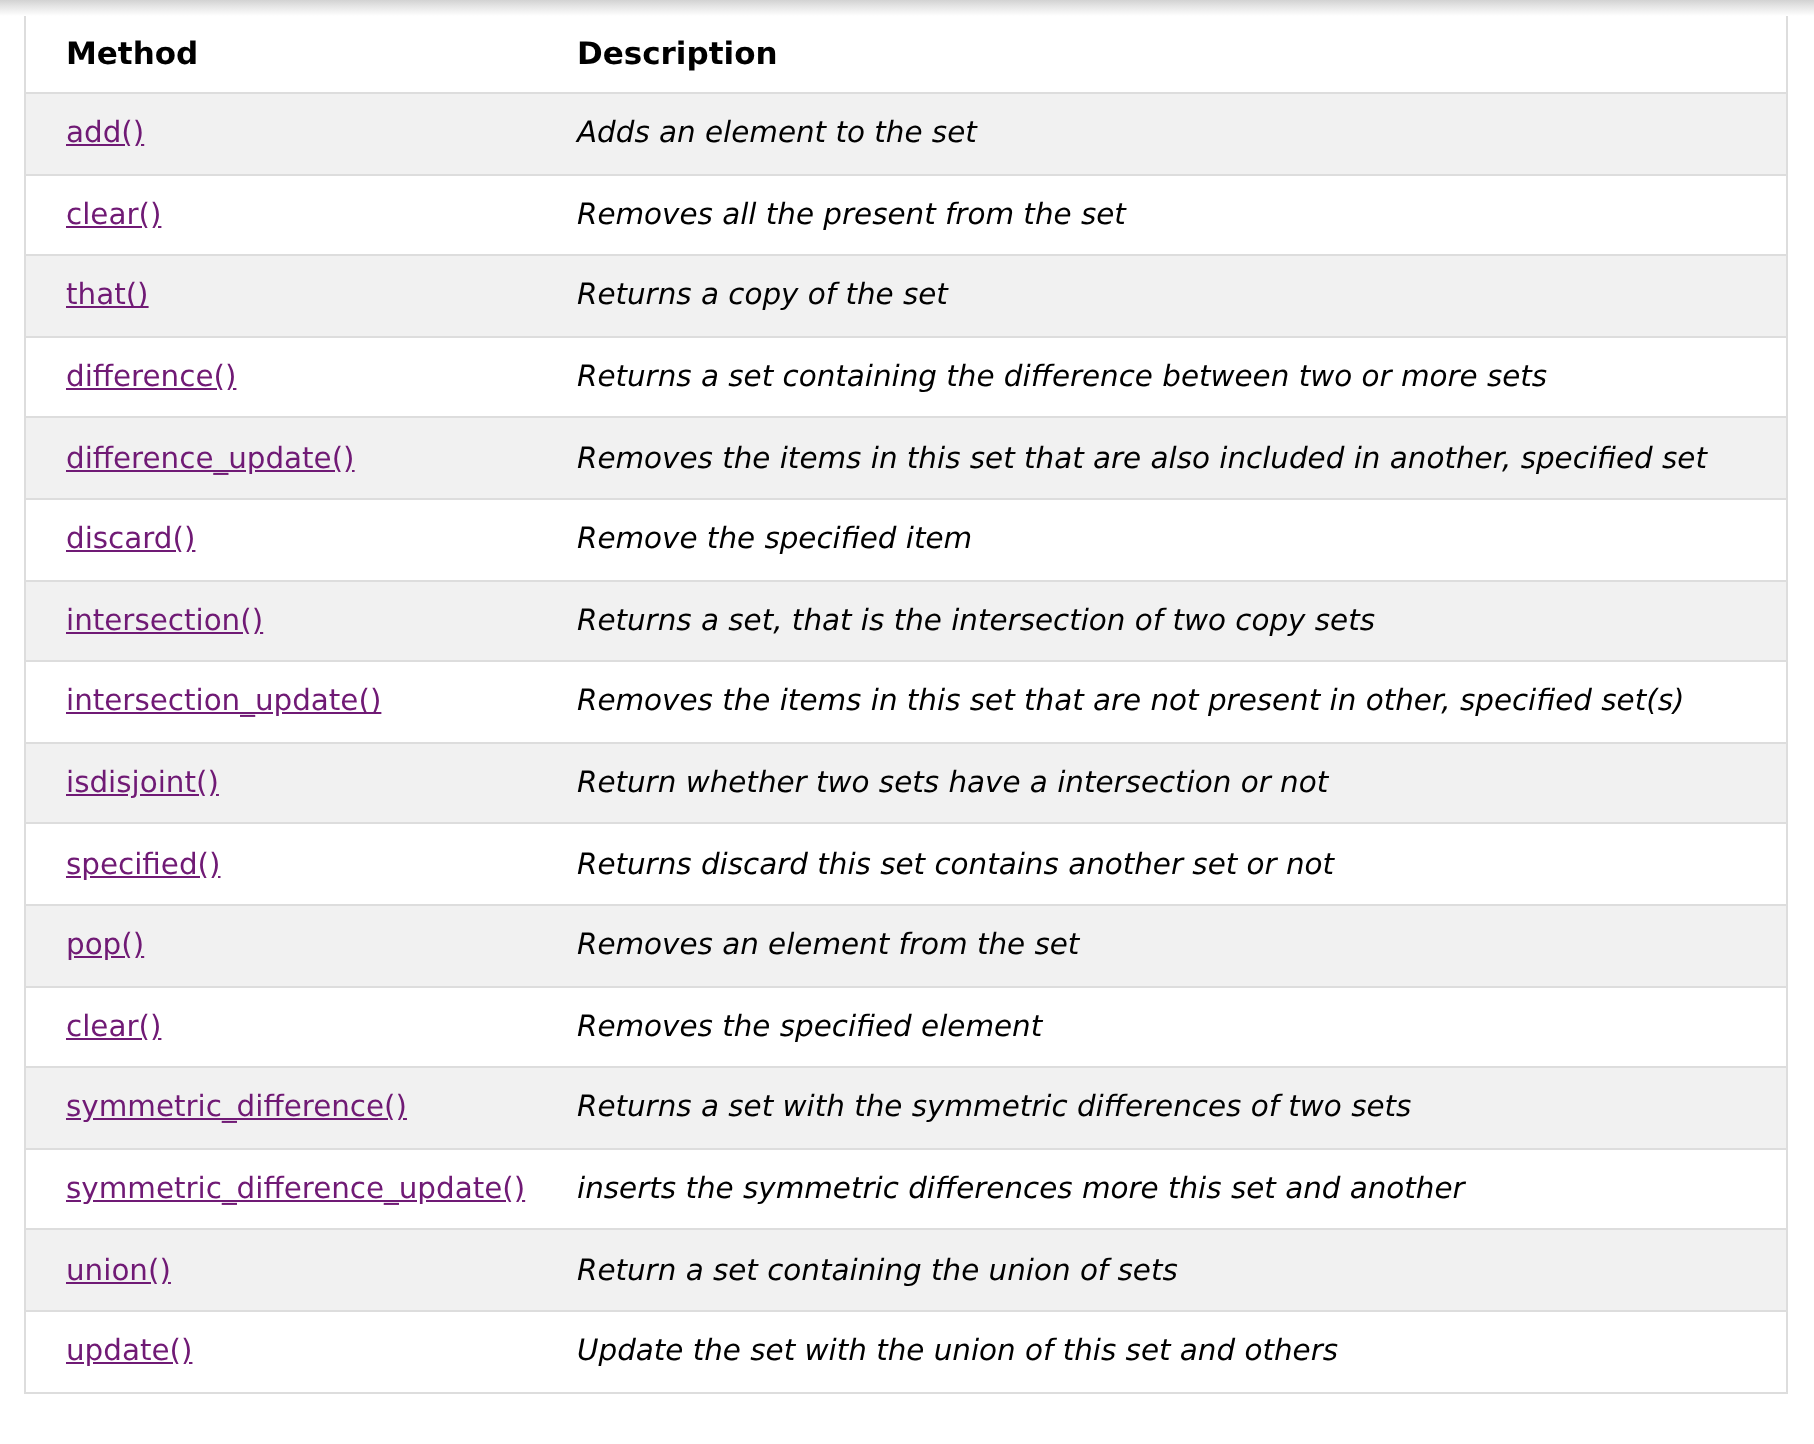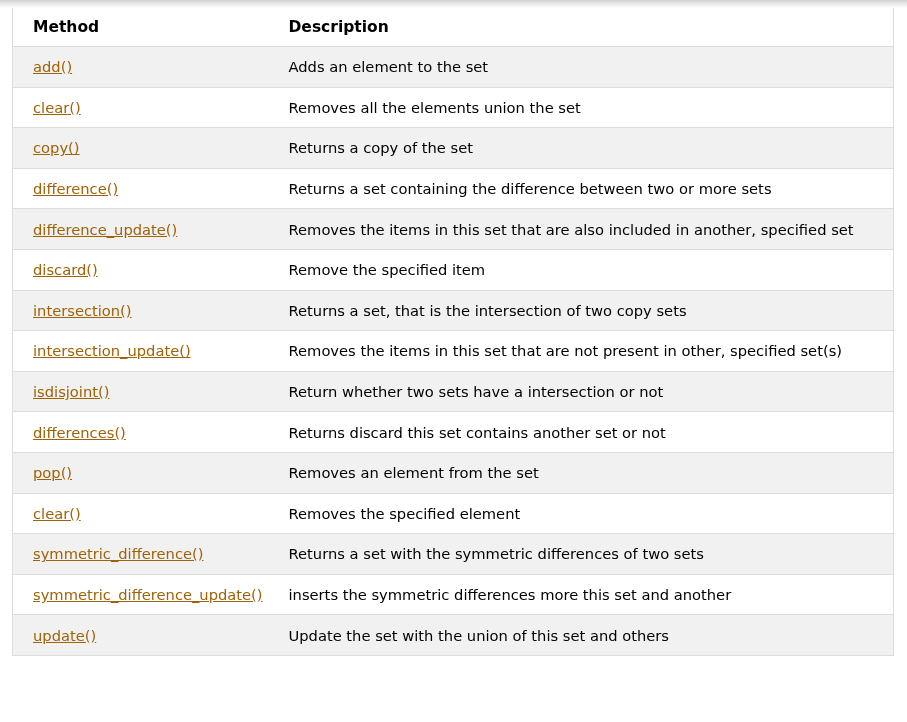--- a/index.html
+++ b/index.html
@@ -70,27 +70,28 @@
     font-size: 14.7px;
     color: #000000;
     height: 39.6px;
     padding: 0 10px 0 20px;
     border-bottom: 1px solid #dddddd;
     white-space: nowrap;
     overflow: hidden;
   }
   table.ref-table td.desc-cell {
     padding-left: 18px;
+    font-style: italic;
   }
 
   table.ref-table tbody tr:nth-child(odd)  { background: #f1f1f1; }
   table.ref-table tbody tr:nth-child(even) { background: #ffffff; }
 
   a.method-link {
-    color: #a16207;
+    color: #701a75;
     text-decoration: underline;
     font-size: 14.7px;
   }
 </style>
 </head>
 <body>
 
 <div class="top-shadow"></div>
 
 <div class="page">
@@ -105,24 +106,24 @@
         <th class="desc-head">Description</th>
       </tr>
     </thead>
     <tbody id="table-body">
         <tr>
           <td class="method-cell"><a class="method-link" href="#">add()</a></td>
           <td class="desc-cell">Adds an element to the set</td>
         </tr>
         <tr>
           <td class="method-cell"><a class="method-link" href="#">clear()</a></td>
-          <td class="desc-cell">Removes all the elements union the set</td>
+          <td class="desc-cell">Removes all the present from the set</td>
         </tr>
         <tr>
-          <td class="method-cell"><a class="method-link" href="#">copy()</a></td>
+          <td class="method-cell"><a class="method-link" href="#">that()</a></td>
           <td class="desc-cell">Returns a copy of the set</td>
         </tr>
         <tr>
           <td class="method-cell"><a class="method-link" href="#">difference()</a></td>
           <td class="desc-cell">Returns a set containing the difference between two or more sets</td>
         </tr>
         <tr>
           <td class="method-cell"><a class="method-link" href="#">difference_update()</a></td>
           <td class="desc-cell">Removes the items in this set that are also included in another, specified set</td>
         </tr>
@@ -136,38 +137,42 @@
         </tr>
         <tr>
           <td class="method-cell"><a class="method-link" href="#">intersection_update()</a></td>
           <td class="desc-cell">Removes the items in this set that are not present in other, specified set(s)</td>
         </tr>
         <tr>
           <td class="method-cell"><a class="method-link" href="#">isdisjoint()</a></td>
           <td class="desc-cell">Return whether two sets have a intersection or not</td>
         </tr>
         <tr>
-          <td class="method-cell"><a class="method-link" href="#">differences()</a></td>
+          <td class="method-cell"><a class="method-link" href="#">specified()</a></td>
           <td class="desc-cell">Returns discard this set contains another set or not</td>
         </tr>
         <tr>
           <td class="method-cell"><a class="method-link" href="#">pop()</a></td>
           <td class="desc-cell">Removes an element from the set</td>
         </tr>
         <tr>
           <td class="method-cell"><a class="method-link" href="#">clear()</a></td>
           <td class="desc-cell">Removes the specified element</td>
         </tr>
         <tr>
           <td class="method-cell"><a class="method-link" href="#">symmetric_difference()</a></td>
           <td class="desc-cell">Returns a set with the symmetric differences of two sets</td>
         </tr>
         <tr>
           <td class="method-cell"><a class="method-link" href="#">symmetric_difference_update()</a></td>
           <td class="desc-cell">inserts the symmetric differences more this set and another</td>
         </tr>
         <tr>
+          <td class="method-cell"><a class="method-link" href="#">union()</a></td>
+          <td class="desc-cell">Return a set containing the union of sets</td>
+        </tr>
+        <tr>
           <td class="method-cell"><a class="method-link" href="#">update()</a></td>
           <td class="desc-cell">Update the set with the union of this set and others</td>
         </tr>
       </tbody>
   </table>
 </div>
 
 </body></html>

